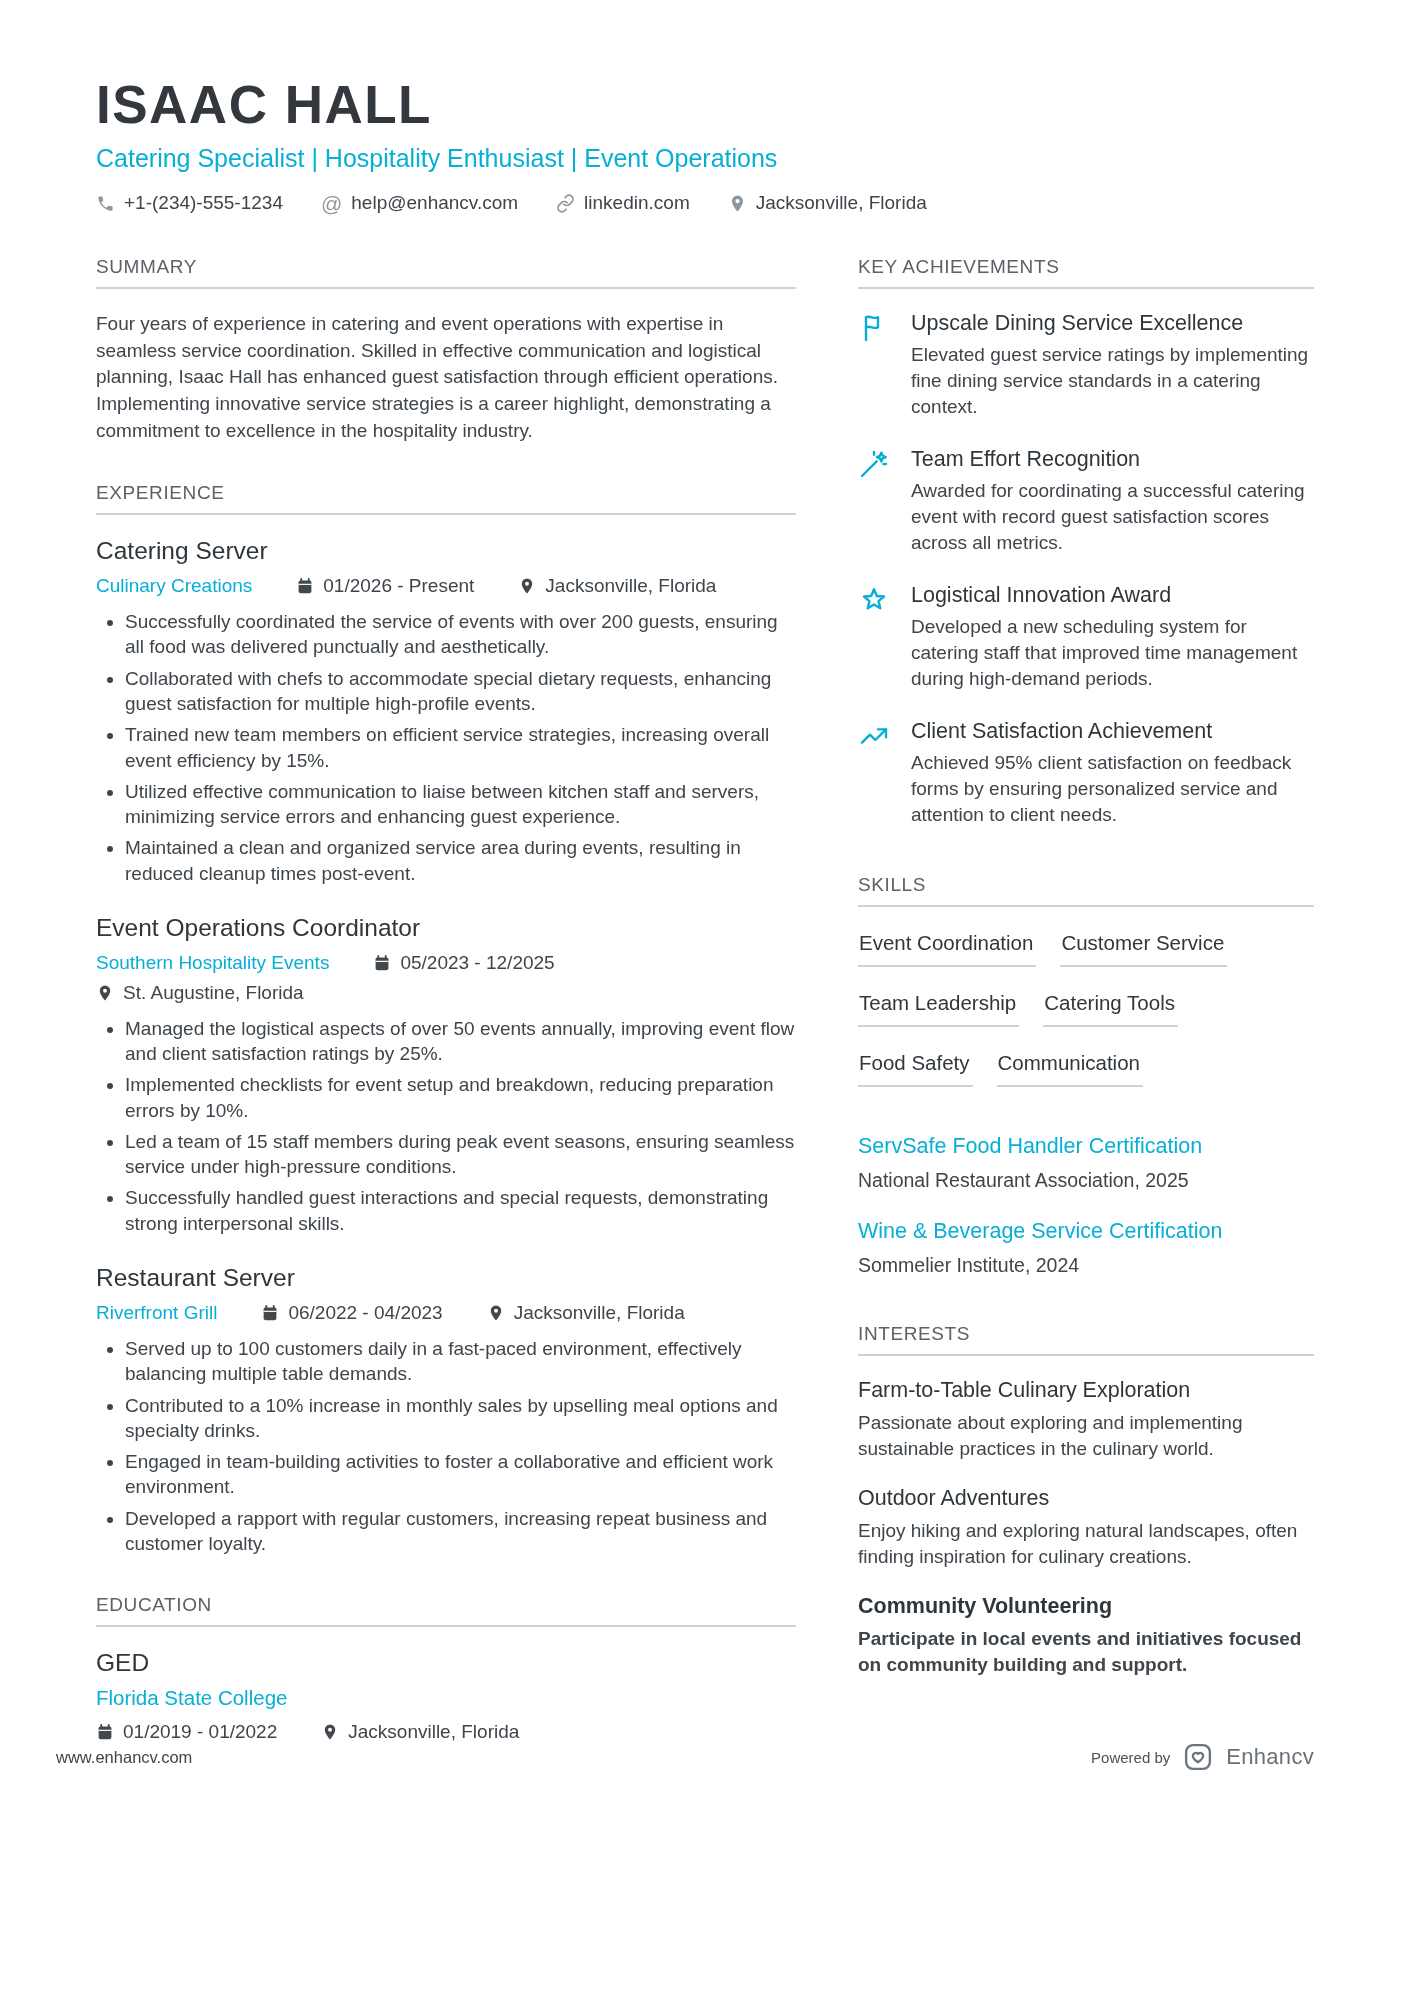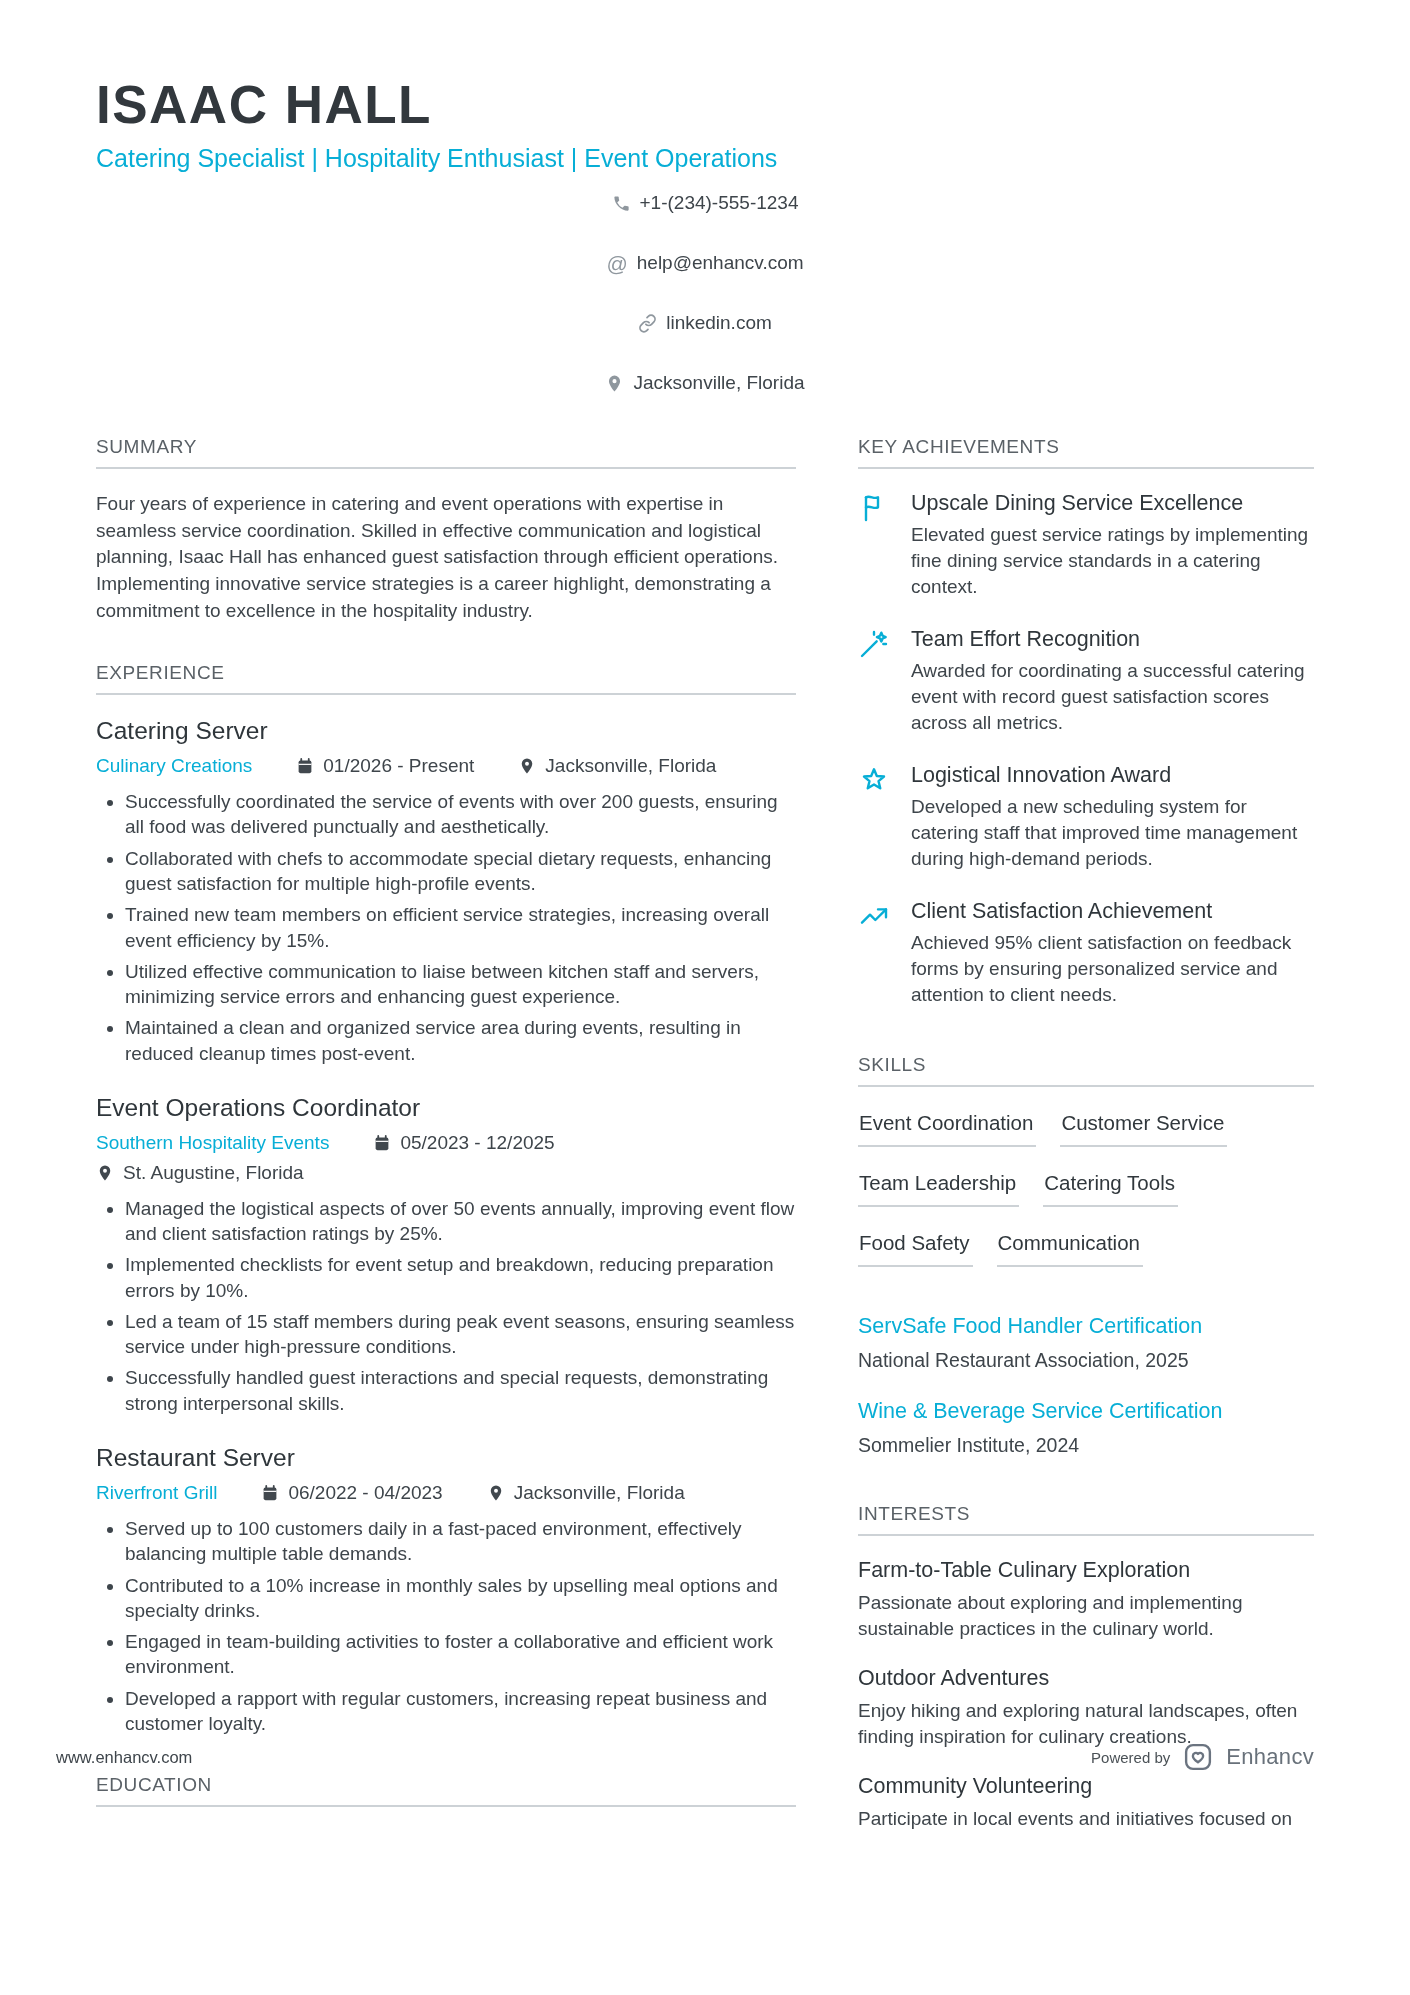--- a/index.html
+++ b/index.html
@@ -30,21 +30,20 @@
     color: var(--accent);
     line-height: 1.25;
   }
   .contact-row {
     display: flex;
     align-items: center;
     gap: 38px;
     margin-top: 18px;
     font-size: 19px;
     color: #3e454b;
-    flex-direction: column;
   }
   .contact-item { display: flex; align-items: center; gap: 9px; }
   .c-icon { width: 19px; height: 19px; color: #8f979e; flex: 0 0 auto; }
   .c-icon svg { width: 100%; height: 100%; display: block; }
   .at-glyph { font-size: 21px; color: #8f979e; line-height: 1; }
 
   
   .columns { display: flex; gap: 62px; margin-top: 42px; align-items: flex-start; }
   .col-left { width: 700px; flex: 0 0 700px; }
   .col-right { width: 456px; flex: 0 0 456px; }
@@ -97,21 +96,21 @@
   .skill { font-size: 20.5px; color: #30373c; padding: 0 3px 10px 1px; border-bottom: 2px solid #cdd2d6; }
 
   
   .course { margin-bottom: 26px; }
   .course:last-child { margin-bottom: 0; }
   .course-title { color: var(--accent); font-size: 21.5px; margin-bottom: 8px; line-height: 1.3; }
   .course-org { font-size: 19.5px; color: #3e454b; }
 
   
   .interest { margin-bottom: 24px; }
-  .interest:last-child { margin-bottom: 4px; }
+  .interest:last-child { margin-bottom: 4px; font-weight: bold; }
   .interest-title { font-size: 21.5px; color: #2f363b; margin-bottom: 7px; }
   .interest-desc { font-size: 19px; line-height: 1.37; color: #3e454b; }
 
   
   .footer {
     position: absolute; left: 56px; right: 96px; bottom: 58px;
     display: flex; justify-content: space-between; align-items: center;
   }
   .site-link { font-size: 16.5px; color: #3e454b; }
   .powered { display: flex; align-items: center; gap: 13px; }

